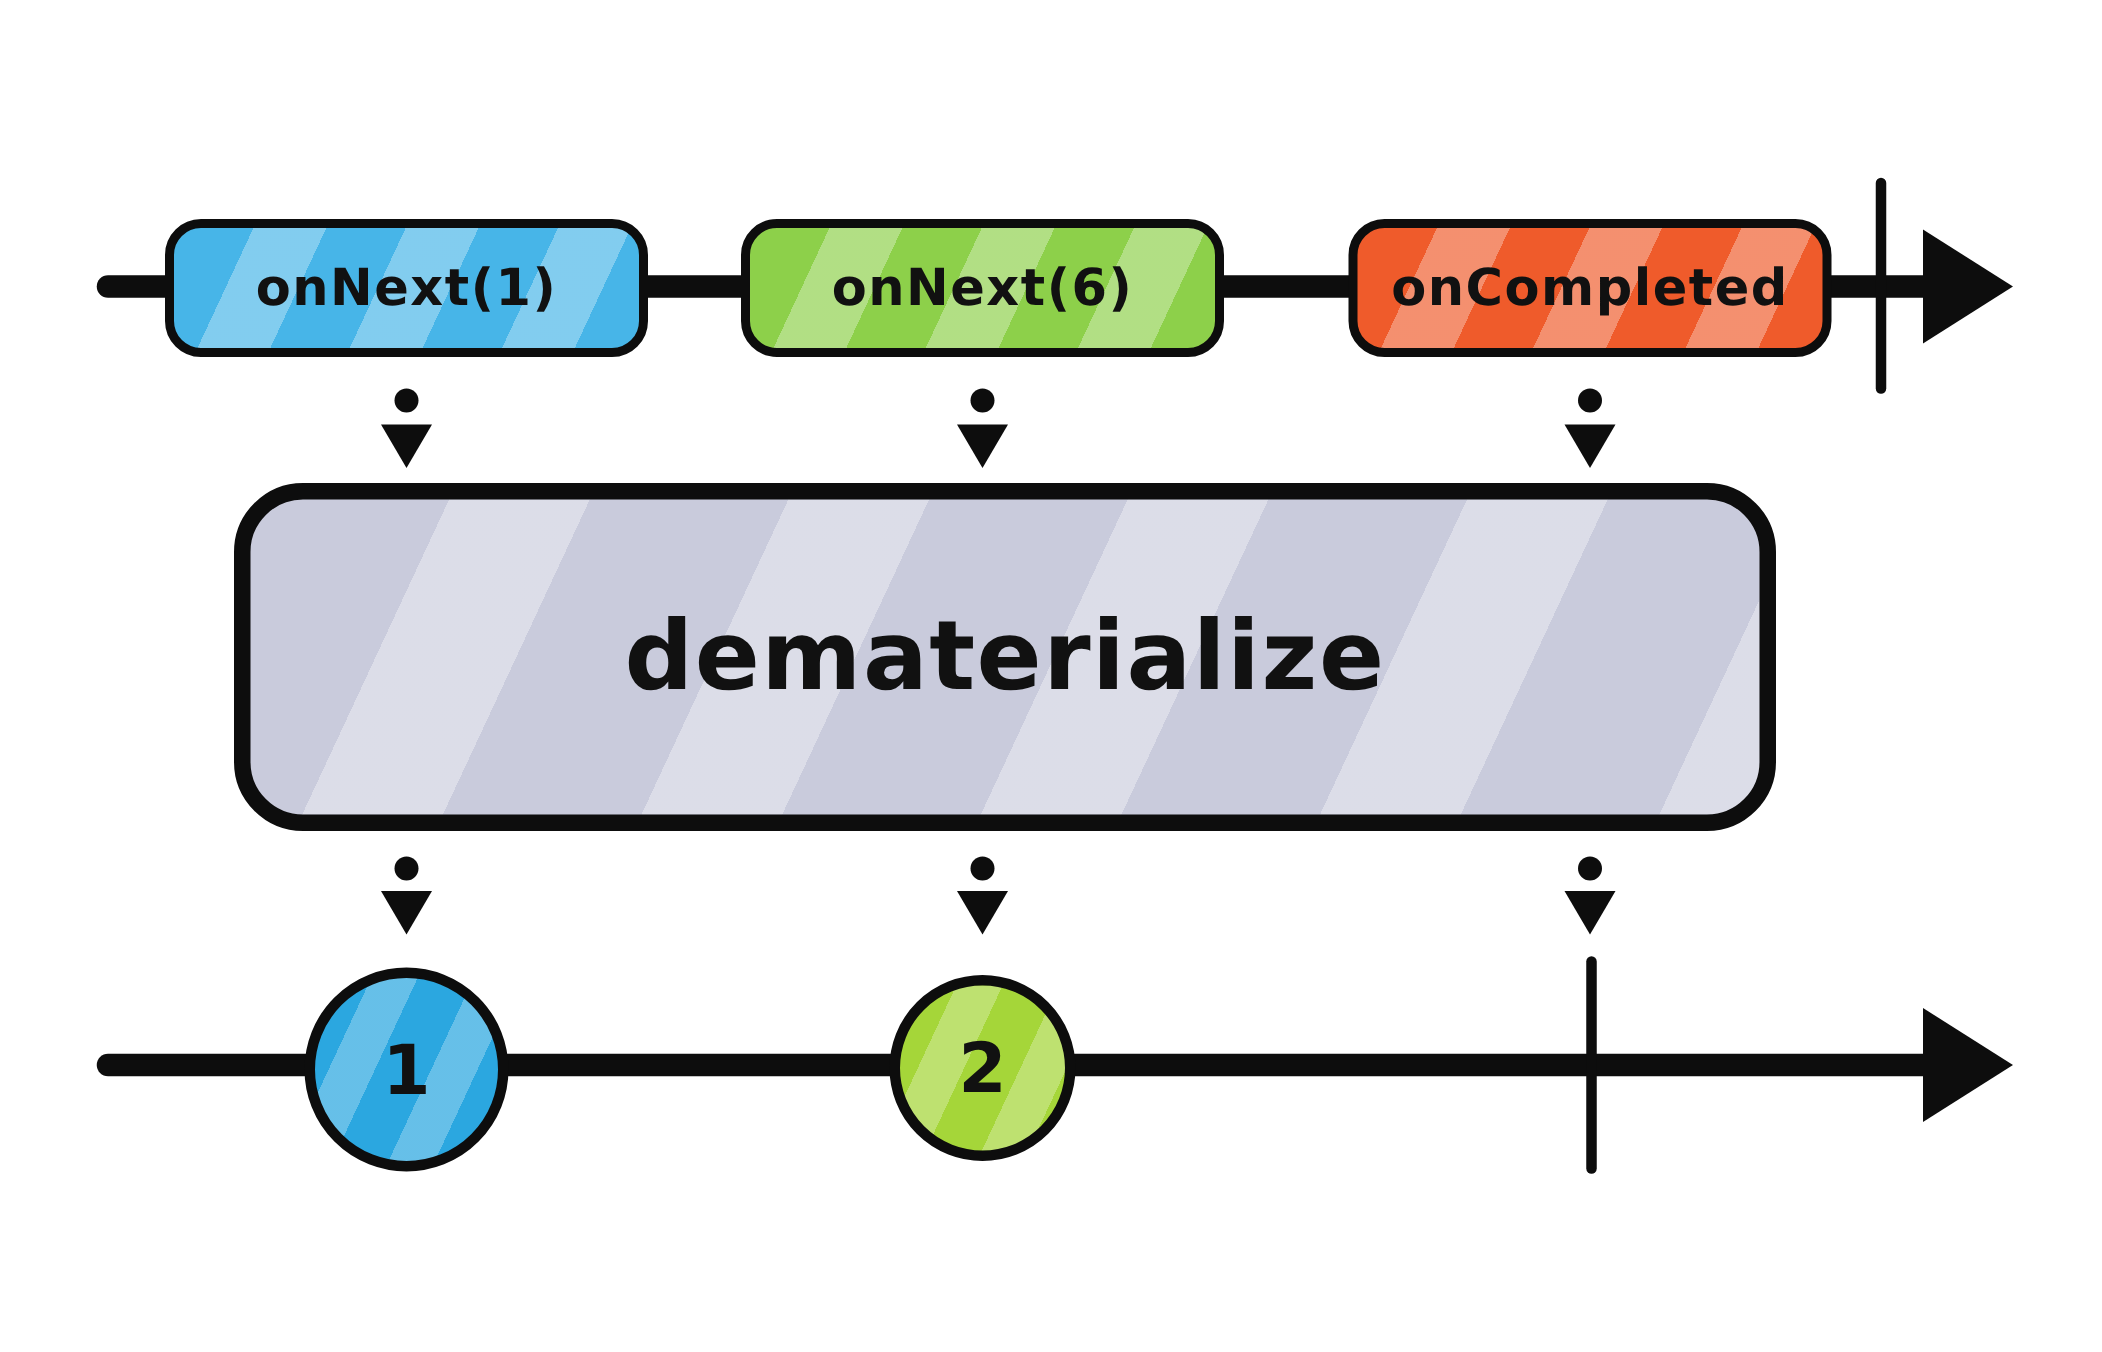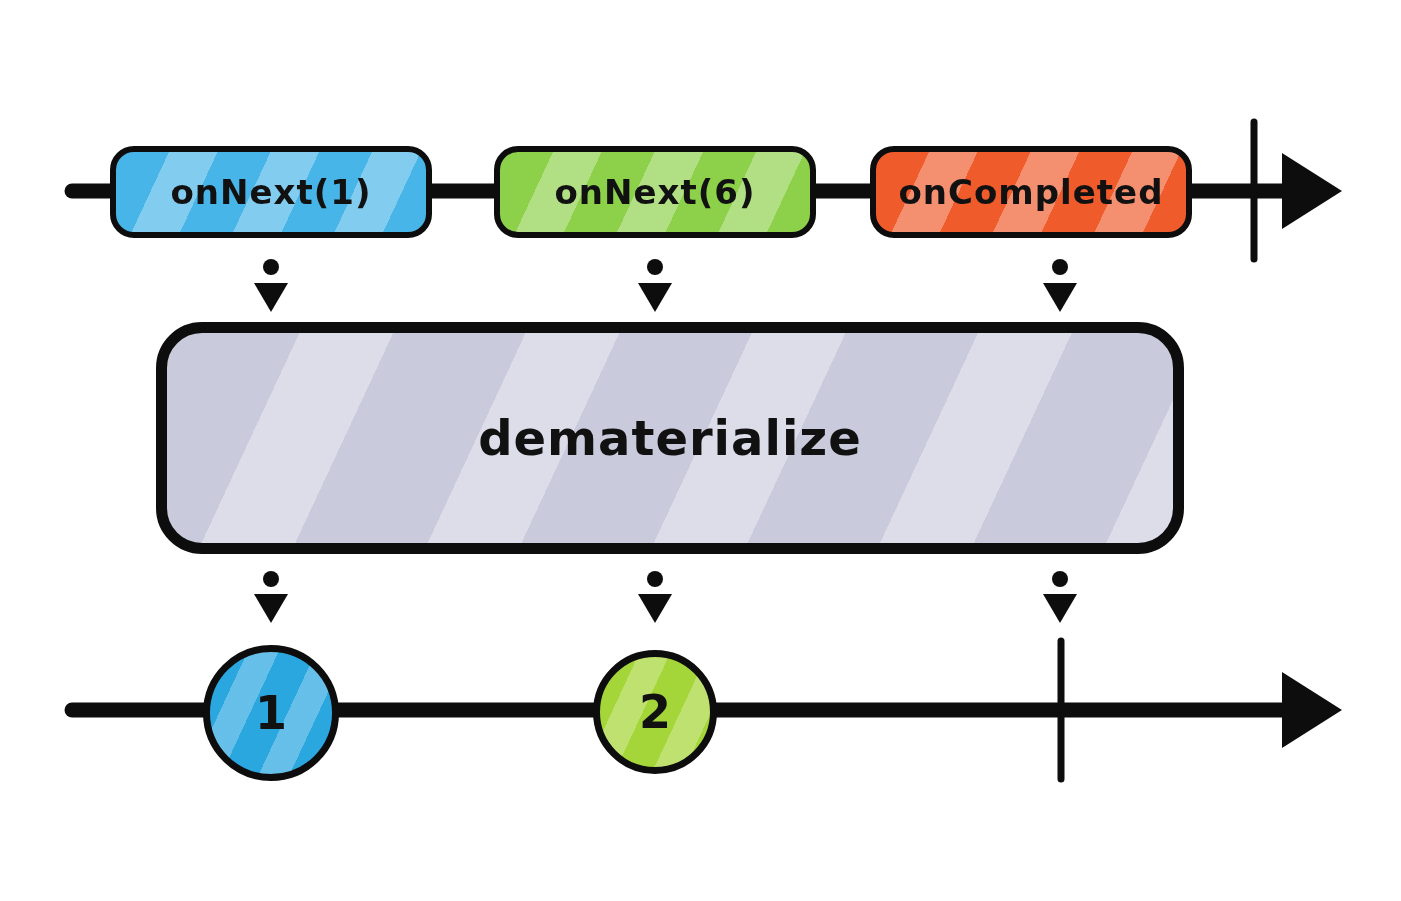--- a/index.html
+++ b/index.html
@@ -44,35 +44,35 @@
     font-weight: bold;
     font-size: 34px;
     color: #111111;
     letter-spacing: 1px;
     background-image: repeating-linear-gradient(115deg,
       rgba(255,255,255,0) 0 48px,
       rgba(255,255,255,0.32) 48px 92px);
   }
   .pill-1 { left: 110px; top: 146px; width: 322px; }
   .pill-2 { left: 494px; top: 146px; width: 322px; }
-  .pill-3 { left: 870px; top: 146px; width: 322px; }
+  .pill-3 { left: 899px; top: 146px; width: 322px; }
   .op-box {
     position: absolute;
     left: 156px;
     top: 322px;
     width: 1028px;
     height: 232px;
     box-sizing: border-box;
     border: 11px solid #0d0d0d;
     border-radius: 46px;
     display: flex;
     align-items: center;
     justify-content: center;
     font-weight: bold;
-    font-size: 48px;
+    font-size: 64px;
     color: #111111;
     letter-spacing: 1px;
     background-image: repeating-linear-gradient(115deg,
       rgba(255,255,255,0) 0 120px,
       rgba(255,255,255,0.35) 120px 205px);
   }
   .marble {
     position: absolute;
     box-sizing: border-box;
     border: 7px solid #0d0d0d;

